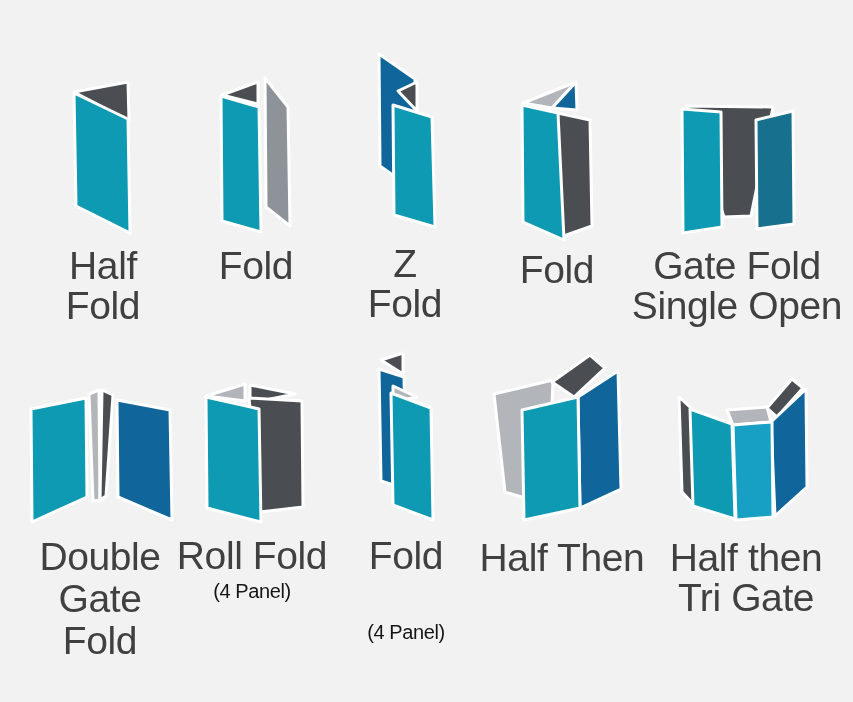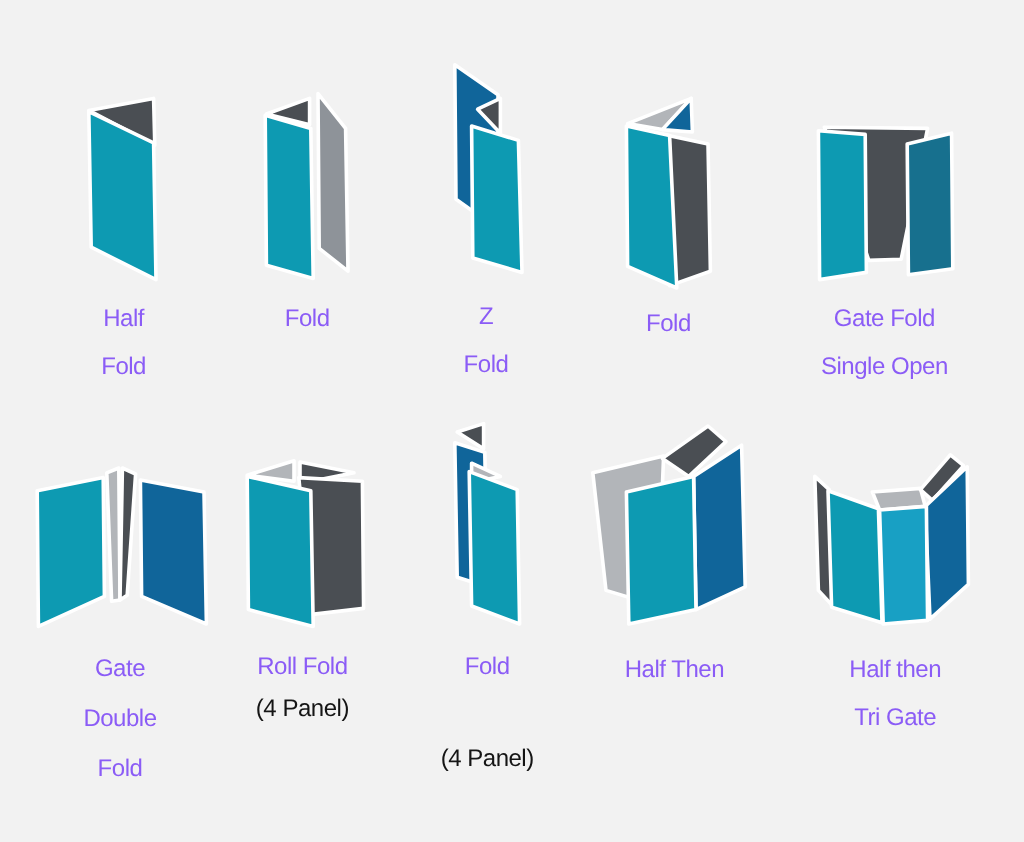--- a/index.html
+++ b/index.html
@@ -10,22 +10,22 @@
   .icon{position:absolute;overflow:visible;}
   .icon polygon{stroke:#FFFFFF;stroke-width:3;stroke-linejoin:round;}
   .f-teal {fill:#0D9AB2;}
   .f-tealL{fill:#18A0C4;}
   .f-tealD{fill:#17708E;}
   .f-blue {fill:#10659A;}
   .f-dgray{fill:#4A4E53;}
   .f-mgray{fill:#8E9399;}
   .f-lgray{fill:#B2B5B9;}
   .label{
-    position:absolute;text-align:center;font-size:20px;line-height:40px;
-    color:#8b5cf6;letter-spacing:-0.4px;
+    position:absolute;text-align:center;font-size:39px;line-height:40px;
+    color:#404040;letter-spacing:-0.4px;
   }
   .label.lh42{line-height:42px;}
   .sub{
     position:absolute;text-align:center;font-size:20px;line-height:28px;
     color:#151515;letter-spacing:-0.4px;
   }
 </style>
 </head>
 <body>
 
@@ -79,22 +79,22 @@
     <div>Single Open</div>
   </div>
 
   <svg class="icon" style="left:26px;top:385px;" width="150" height="141" viewBox="26 385 150 141">
     <polygon class="f-lgray" points="89,394 99,390 100,500 93,501"></polygon>
     <polygon class="f-dgray" points="102,390 113,395 106,496 100,500"></polygon>
     <polygon class="f-teal" points="31,409 86,398 87,497 32,522"></polygon>
     <polygon class="f-blue" points="117,400 170,410 172,520 118,497"></polygon>
   </svg>
   <div class="label lh42" style="left:10px;top:536px;width:180px;">
+    <div>Double</div>
     <div>Gate</div>
-    <div>Double</div>
     <div>Fold</div>
   </div>
 
   <svg class="icon" style="left:201px;top:380px;" width="106" height="146" viewBox="201 380 106 146">
     <polygon class="f-lgray" points="206,396 245,384 245,401"></polygon>
     <polygon class="f-dgray" points="250,385 295,394 250,403"></polygon>
     <polygon class="f-dgray" points="249,398 302,401 303,507 260,512"></polygon>
     <polygon class="f-teal" points="206,397 259,409 261,522 207,508"></polygon>
   </svg>
   <div class="label" style="left:162px;top:536px;width:180px;">

